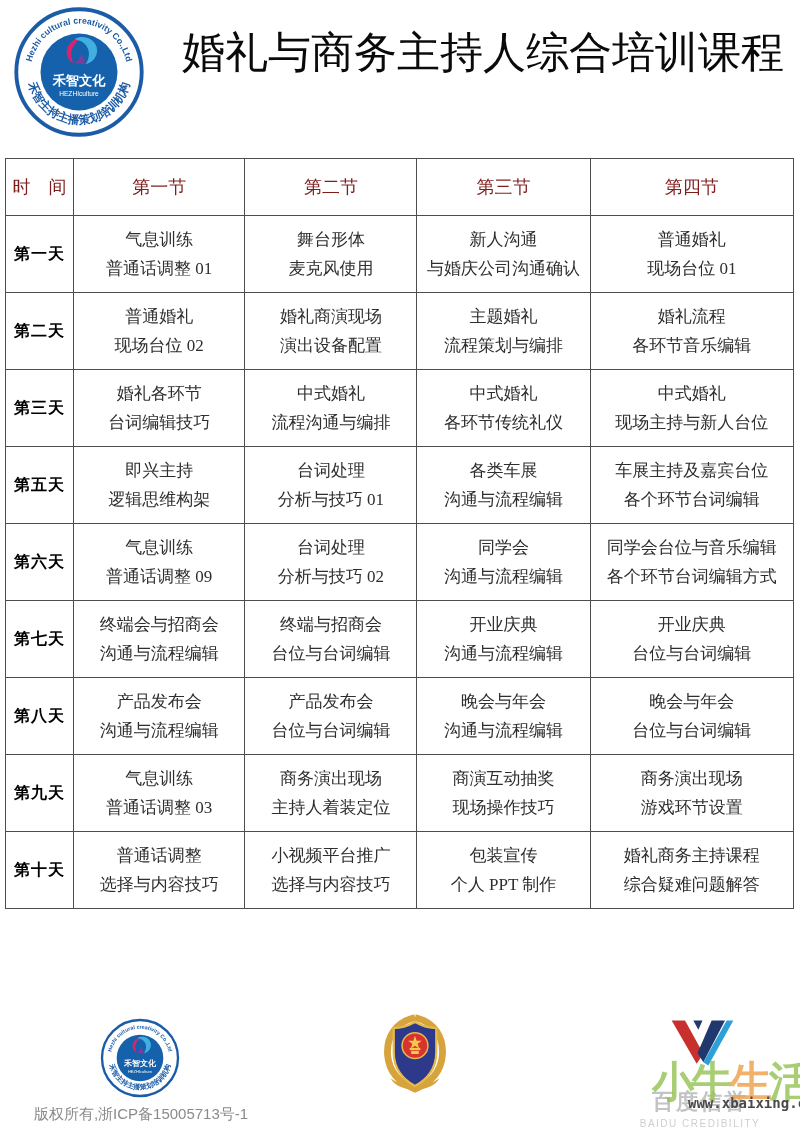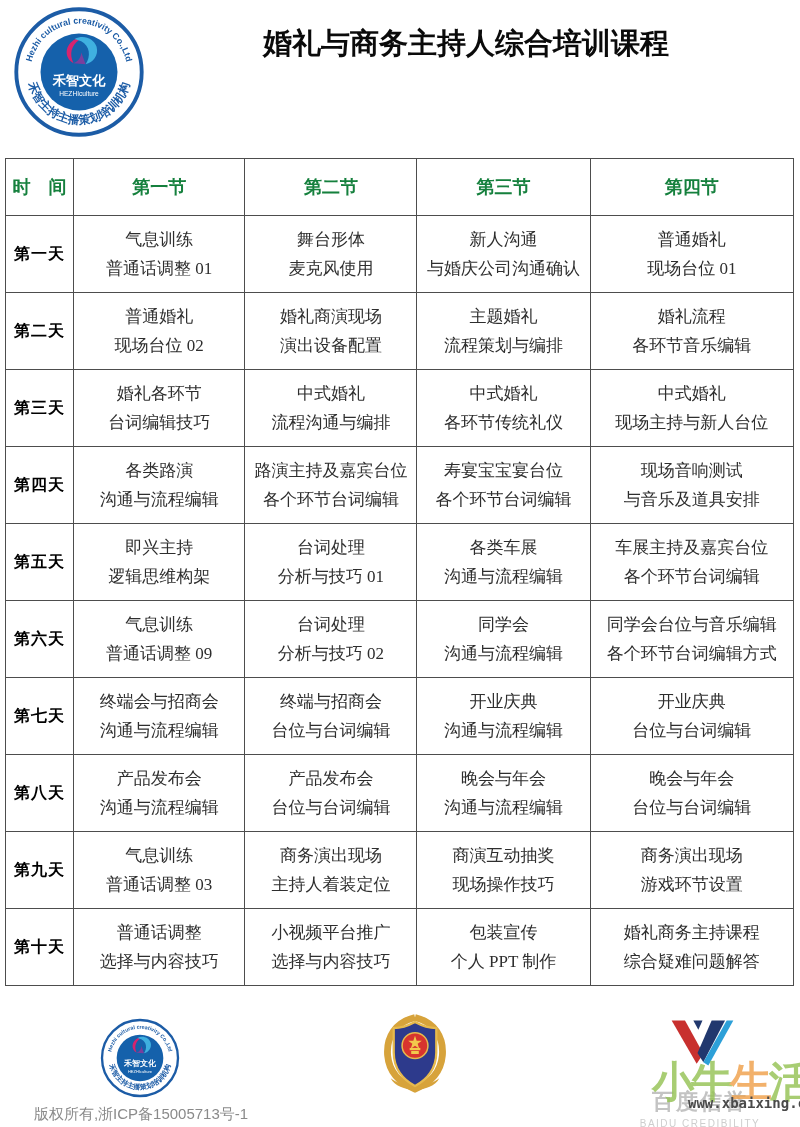--- a/index.html
+++ b/index.html
@@ -2,32 +2,32 @@
 <html><head>
 <meta charset="utf-8">
 <style>
   html,body{margin:0;padding:0;background:#ffffff;}
   .page{position:relative;width:800px;height:1127px;background:#ffffff;overflow:hidden;
         font-family:"Liberation Serif","DejaVu Serif",serif;color:#222;}
 
   
   .hezhi-logo{position:absolute;left:13px;top:6px;}
   .hezhi-logo.footer-size{left:100px;top:1018px;}
-  .page-title{position:absolute;left:148px;right:16px;top:24px;text-align:center;
-              font-size:29px;font-weight:bold;color:#0a0a0a;letter-spacing:0px;
+  .page-title{position:absolute;left:148px;right:16px;top:24px;text-align:right;
+              font-size:43px;font-weight:normal;color:#0a0a0a;letter-spacing:0px;
               font-family:"Liberation Serif","DejaVu Serif",serif;}
 
   
   table.course{position:absolute;left:5px;top:158px;border-collapse:collapse;table-layout:fixed;
                width:789px;background:#fff;}
   table.course th,table.course td{border:1px solid #4d4d4d;text-align:center;vertical-align:middle;
                padding:0;font-family:"Liberation Serif","DejaVu Serif",serif;}
   table.course thead tr{height:57px;}
   table.course tbody tr{height:77px;}
-  th.time-h,table.course th{font-size:18px;font-weight:bold;color:#15803d;}
+  th.time-h,table.course th{font-size:18px;font-weight:normal;color:#7f1d1d;}
   td.day{font-size:16px;font-weight:bold;color:#000000;letter-spacing:1px;}
   td.course-cell{font-size:17px;color:#2e2e2e;}
   td.course-cell div{line-height:29px;}
 
   
   .copyright{position:absolute;left:30px;top:1105px;width:222px;text-align:center;
              font-size:15px;color:#8a8a8a;font-family:"Liberation Sans",sans-serif;}
   .police-badge{position:absolute;left:377px;top:1010px;}
   .police-record{position:absolute;left:283px;top:1102px;width:252px;text-align:center;
              font-size:17px;font-weight:bold;color:#050505;font-family:"Liberation Sans",sans-serif;}
@@ -140,39 +140,20 @@
           <td class="course-cell">
             <div>中式婚礼</div>
             <div>各环节传统礼仪</div>
           </td>
           <td class="course-cell">
             <div>中式婚礼</div>
             <div>现场主持与新人台位</div>
           </td>
         </tr>
         <tr>
-          <td class="day">第四天</td>
-          <td class="course-cell">
-            <div>各类路演</div>
-            <div>沟通与流程编辑</div>
-          </td>
-          <td class="course-cell">
-            <div>路演主持及嘉宾台位</div>
-            <div>各个环节台词编辑</div>
-          </td>
-          <td class="course-cell">
-            <div>寿宴宝宝宴台位</div>
-            <div>各个环节台词编辑</div>
-          </td>
-          <td class="course-cell">
-            <div>现场音响测试</div>
-            <div>与音乐及道具安排</div>
-          </td>
-        </tr>
-        <tr>
           <td class="day">第五天</td>
           <td class="course-cell">
             <div>即兴主持</div>
             <div>逻辑思维构架</div>
           </td>
           <td class="course-cell">
             <div>台词处理</div>
             <div>分析与技巧 01</div>
           </td>
           <td class="course-cell">

